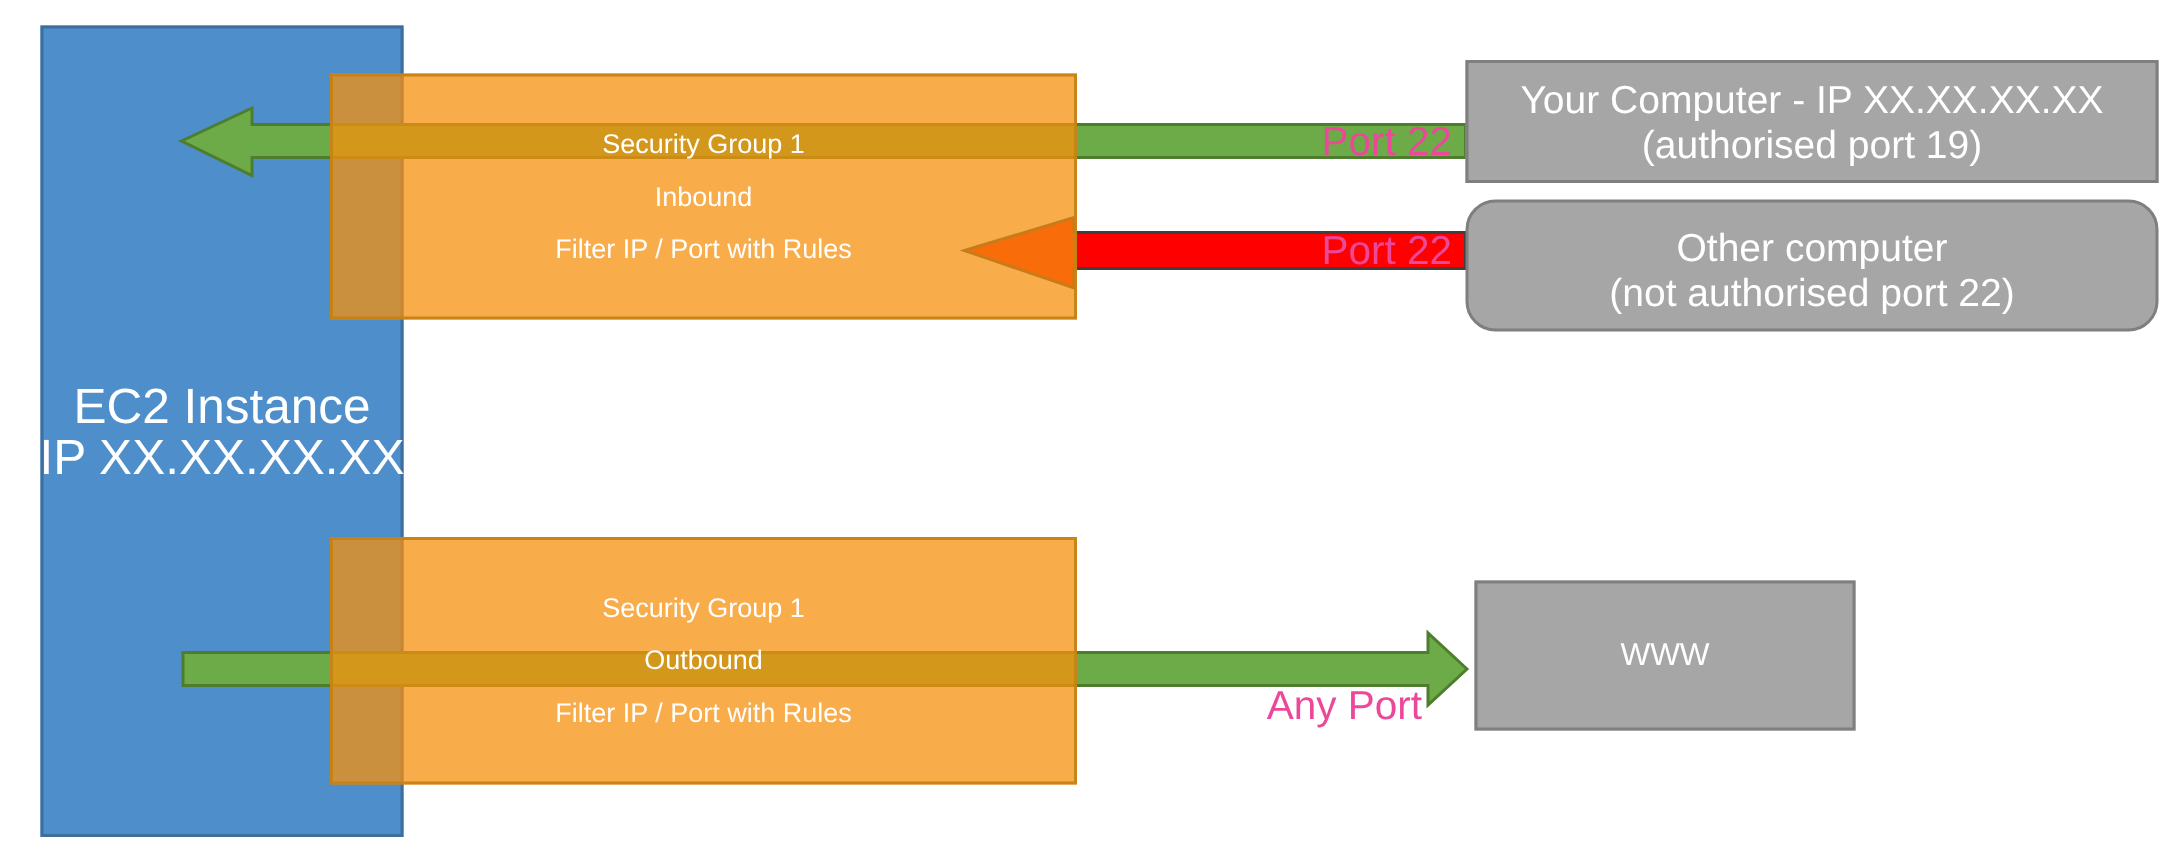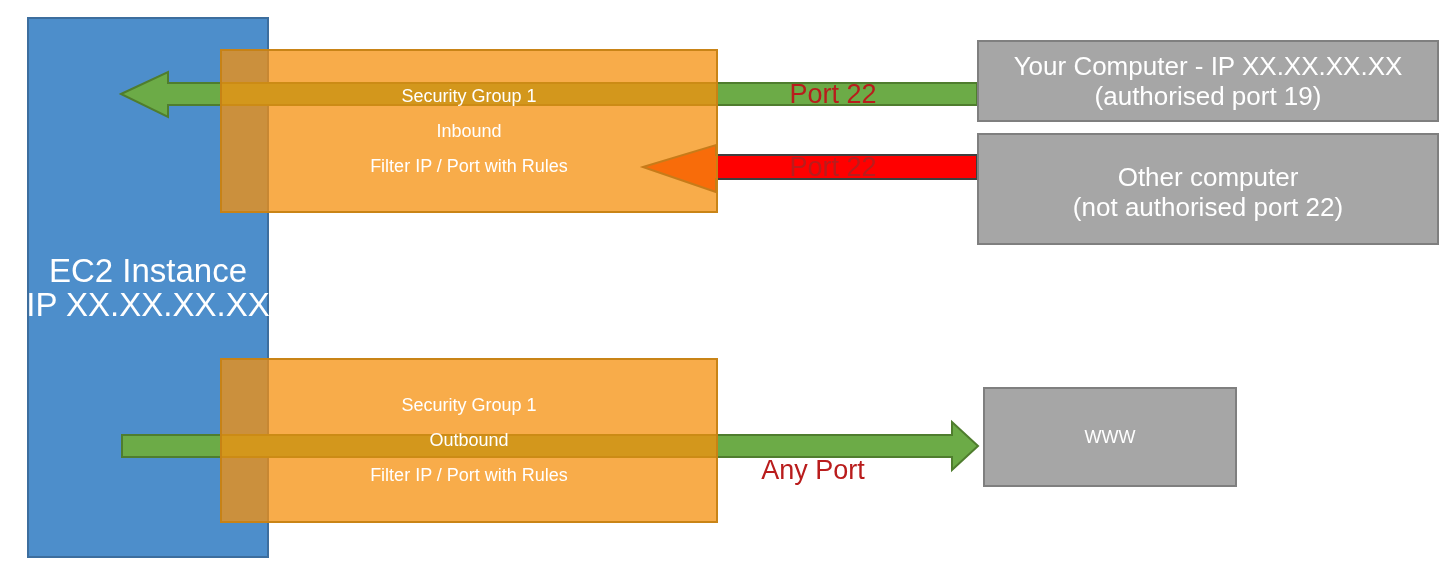--- a/index.html
+++ b/index.html
@@ -25,26 +25,26 @@
     z-index:3;font-size:18px;line-height:35px;
   }
   .sg.inbound{top:49px;height:164px;}
   .sg.outbound{top:358px;height:165px;}
 
   .gray{
     background:#A6A6A6;border:2px solid #7F7F7F;z-index:3;
     font-size:26px;line-height:30px;
   }
   .gray.your-computer{left:977px;top:40px;width:462px;height:82px;}
-  .gray.other-computer{left:977px;top:133px;width:462px;height:112px;padding-top:6px;}
-  .gray.www{left:983px;top:387px;width:254px;height:100px;font-size:18px;line-height:36px;}
+  .gray.other-computer{left:977px;top:133px;width:462px;height:88px;padding-top:6px;border-radius:20px;}
+  .gray.www{left:983px;top:387px;width:254px;height:100px;font-size:21px;line-height:36px;}
 
   .arrow-label{
-    position:absolute;z-index:4;color:#b91c1c;font-size:27px;line-height:30px;
-    text-align:center;width:270px;white-space:nowrap;
+    position:absolute;z-index:4;color:#ec4899;font-size:27px;line-height:30px;
+    text-align:right;width:270px;white-space:nowrap;
   }
   .arrow-label.allowed{left:698px;top:79px;}
   .arrow-label.blocked{left:698px;top:152px;}
   .arrow-label.outbound{left:678px;top:431px;margin-top:24px;}
 </style>
 </head>
 <body>
 
 <div class="stage">
 

